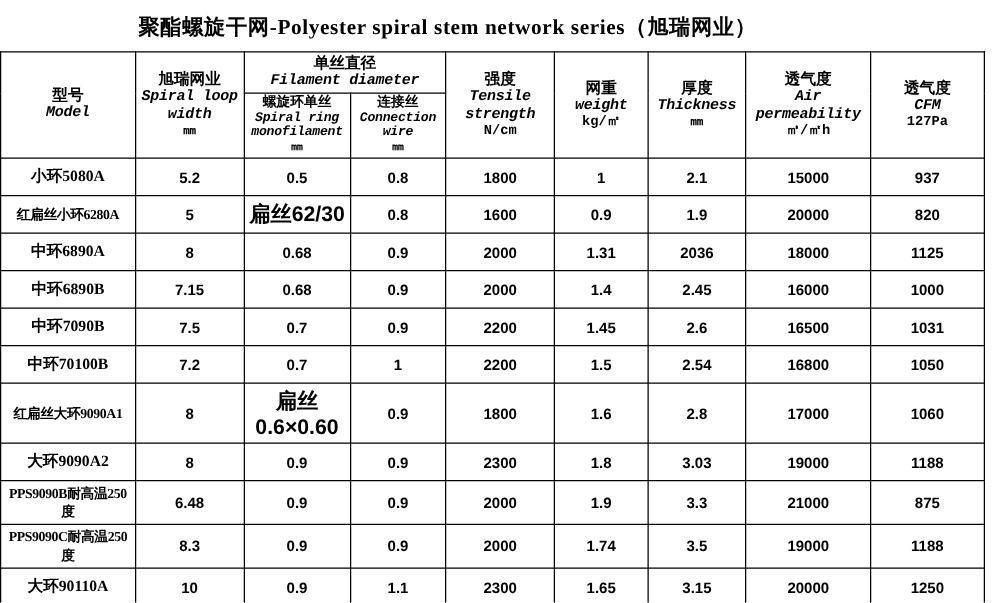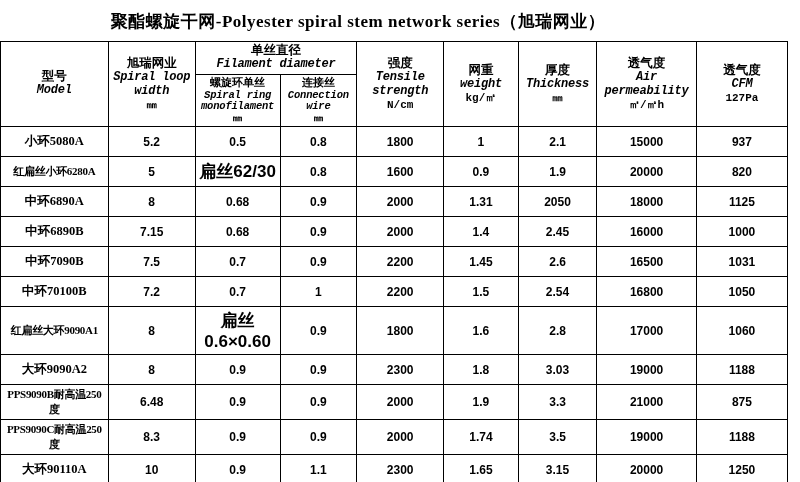--- a/index.html
+++ b/index.html
@@ -199,21 +199,21 @@
         <td>20000</td>
         <td>820</td>
       </tr>
       <tr>
         <td class="model">中环6890A</td>
         <td>8</td>
         <td>0.68</td>
         <td>0.9</td>
         <td>2000</td>
         <td>1.31</td>
-        <td>2050</td>
+        <td>2036</td>
         <td>18000</td>
         <td>1125</td>
       </tr>
       <tr>
         <td class="model">中环6890B</td>
         <td>7.15</td>
         <td>0.68</td>
         <td>0.9</td>
         <td>2000</td>
         <td>1.4</td>

